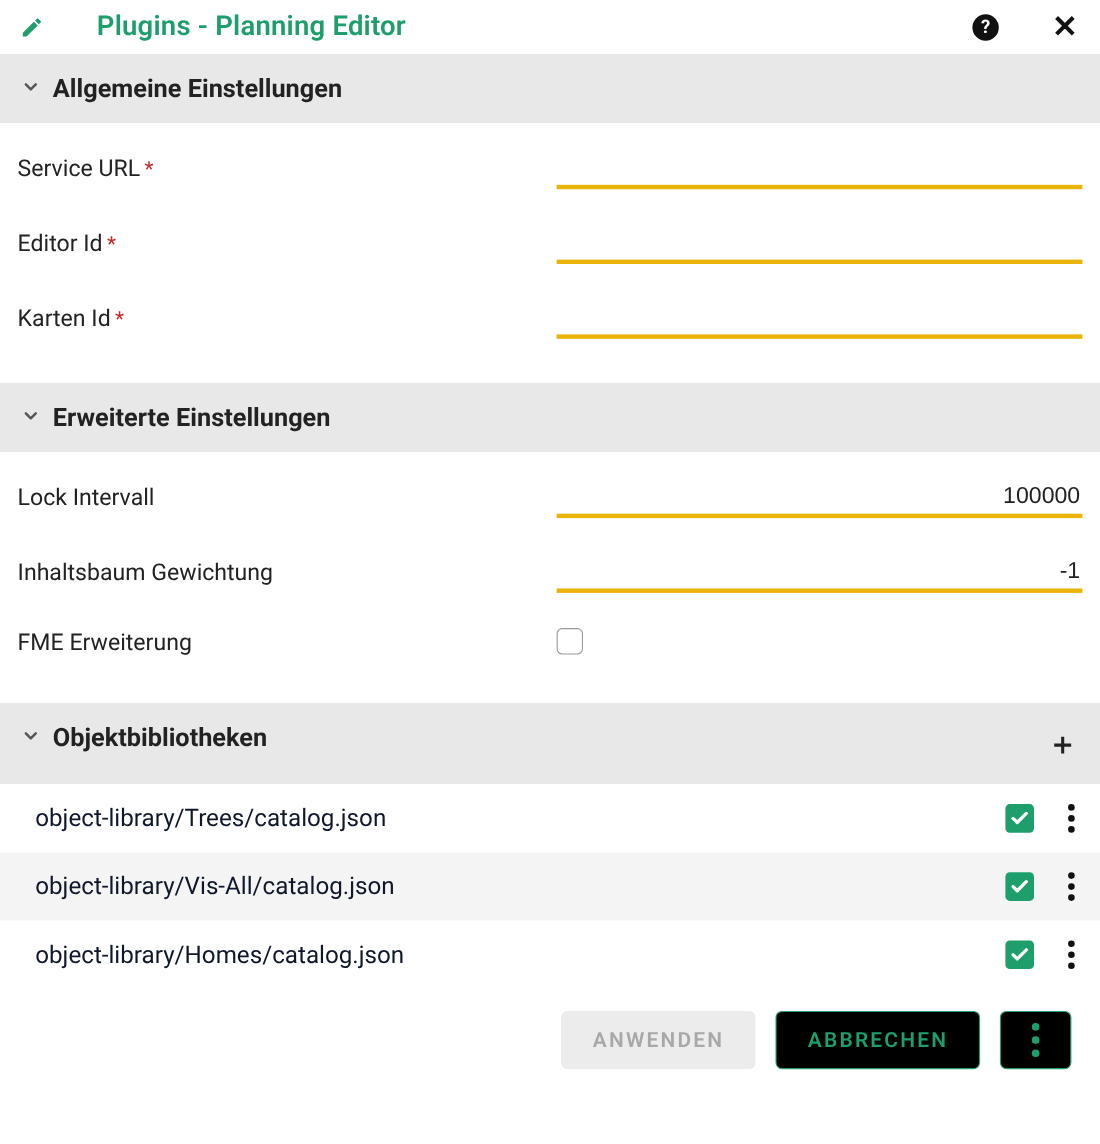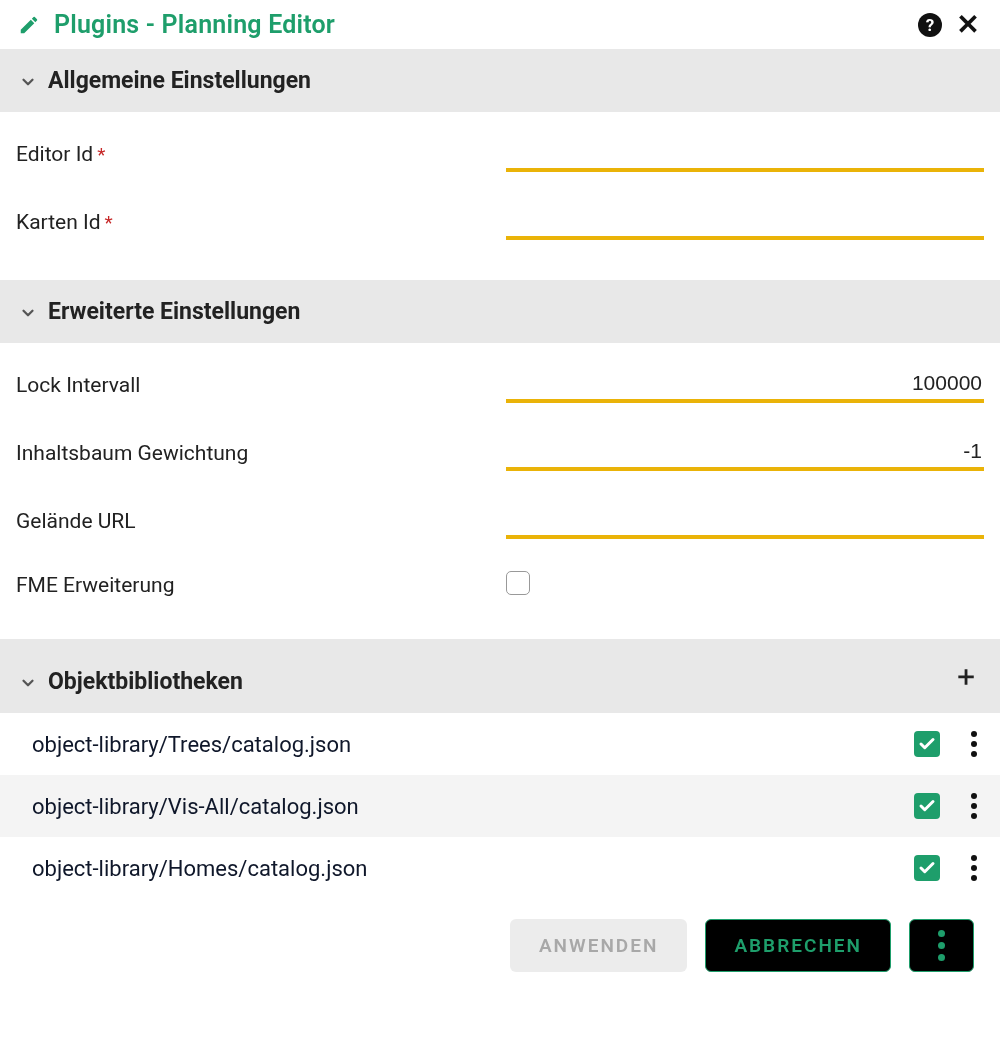--- a/index.html
+++ b/index.html
@@ -7,20 +7,21 @@
       font-family: -apple-system, BlinkMacSystemFont, "Segoe UI", Roboto, Helvetica, Arial, sans-serif;
       width: 1000px;
       background: #fff;
       color: #222;
     }
     .header {
       display: flex;
       align-items: center;
       padding: 10px 18px;
       background: #fff;
+      gap: 34px;
     }
     .header .pencil {
       width: 22px;
       height: 22px;
       margin-right: 14px;
       fill: #1e9e6b;
       color: #1e9e6b;
     }
     .header .title {
       flex: 1;
@@ -41,21 +42,21 @@
     .help-circle {
       width: 24px; height: 24px; border-radius: 50%; background: #111; color: #fff;
       font-weight: 700; font-size: 17px; display: flex; align-items: center; justify-content: center;
     }
     .close-x { font-size: 28px; font-weight: 700; color: #111; line-height: 1; }
     
     .section-header {
       background: #e8e8e8;
       padding: 18px 16px;
       display: flex;
-      align-items: flex-end;
+      align-items: flex-start;
     }
     .section-header .chevron {
       width: 24px; height: 24px;
       margin-right: 8px;
       display: flex; align-items: center; justify-content: center;
     }
     .section-header .label {
       flex: 1;
       font-size: 23px;
       font-weight: 700;
@@ -172,20 +173,24 @@
 <div class="section-header">
   <span class="chevron">
     <svg class="chev" viewBox="0 0 24 24" fill="none" stroke="#555" stroke-width="3" stroke-linecap="round" stroke-linejoin="round">
         <polyline points="6 9 12 15 18 9"></polyline>
       </svg>
   </span>
   <span class="label">Allgemeine Einstellungen</span>
 </div>
 <div class="form">
   <div class="form-row">
+    <div class="flabel"><span>Service URL</span><span class="req">*</span></div>
+    <input class="finput" value="" style="">
+  </div>
+  <div class="form-row">
     <div class="flabel"><span>Editor Id</span><span class="req">*</span></div>
     <input class="finput" value="" style="">
   </div>
   <div class="form-row">
     <div class="flabel"><span>Karten Id</span><span class="req">*</span></div>
     <input class="finput" value="" style="">
   </div>
 </div>
 
 <div class="section-header">
@@ -197,24 +202,20 @@
   <span class="label">Erweiterte Einstellungen</span>
 </div>
 <div class="form">
   <div class="form-row">
     <div class="flabel">Lock Intervall</div>
     <input class="finput" value="100000" style="">
   </div>
   <div class="form-row">
     <div class="flabel">Inhaltsbaum Gewichtung</div>
     <input class="finput" value="-1" style="">
-  </div>
-  <div class="form-row">
-    <div class="flabel">Gelände URL</div>
-    <input class="finput" value="" style="">
   </div>
   <div class="form-row">
     <div class="flabel">FME Erweiterung</div>
     <div style="flex:1"><span class="checkbox-wrap"></span></div>
   </div>
 </div>
 
 <div class="section-header">
   <span class="chevron">
     <svg class="chev" viewBox="0 0 24 24" fill="none" stroke="#555" stroke-width="3" stroke-linecap="round" stroke-linejoin="round">

